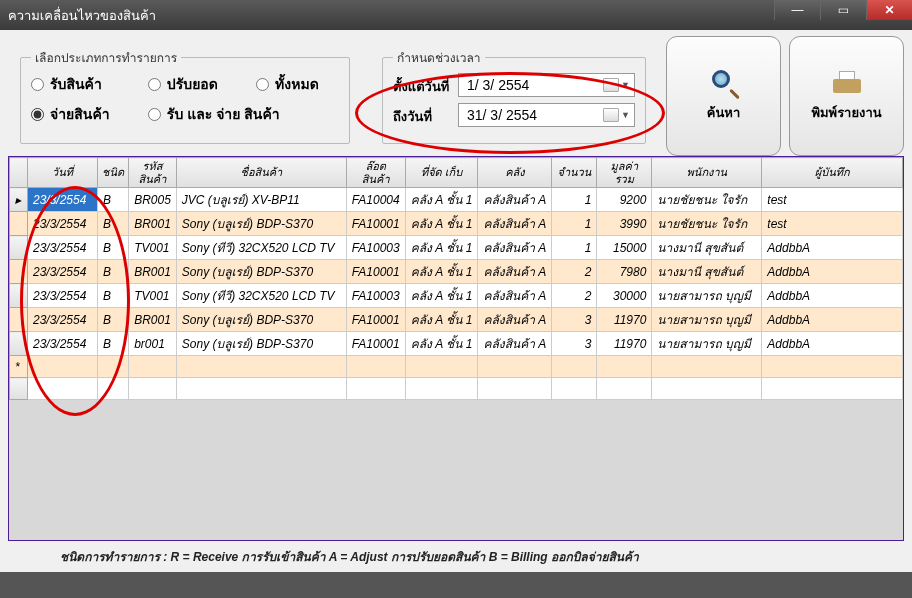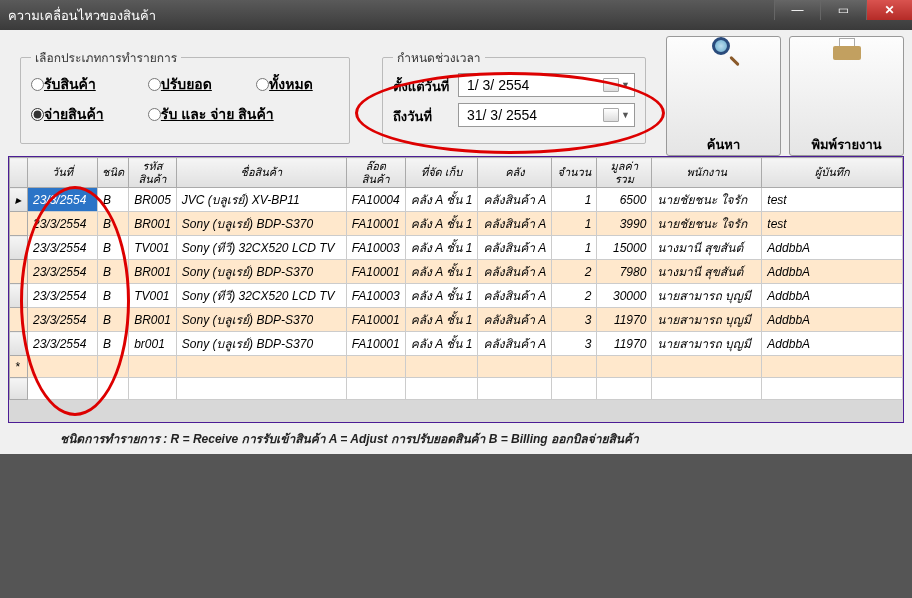--- a/index.html
+++ b/index.html
@@ -1,46 +1,46 @@
 <!DOCTYPE html>
 <html><head>
 <meta charset="utf-8">
 <style>
 * { box-sizing: border-box; font-family: Tahoma, sans-serif; }
 body { margin: 0; background: #555; width: 912px; height: 598px; overflow: hidden; }
 
-.window { width: 912px; height: 454px; background: #fef9c3; display: flex; flex-direction: column; }
+.window { width: 912px; height: 572px; background: #fef9c3; display: flex; flex-direction: column; }
 
 .titlebar { height: 30px; background: linear-gradient(#5a5a5a,#3a3a3a); display: flex; align-items: center; color: #fff; font-size: 13px; padding-left: 8px; position: relative; }
 .titlebar .controls { position: absolute; right: 0; top: 0; display: flex; }
 .titlebar .ctrl { width: 46px; height: 20px; display: flex; align-items: center; justify-content: center; font-size: 12px; color: #fff; border-left: 1px solid #666; }
 .titlebar .ctrl.min { background: linear-gradient(#666,#444); }
 .titlebar .ctrl.max { background: linear-gradient(#666,#444); }
 .titlebar .ctrl.close { background: linear-gradient(#d9534f,#b52b27); font-weight: bold; }
 
 .content { flex: 1; background: #f0f0f0; padding: 6px 8px 4px 8px; display: flex; flex-direction: column; position: relative; }
 
 .top-row { display: flex; gap: 8px; align-items: stretch; }
 
 fieldset { border: 1px solid #bbb; border-radius: 2px; margin: 12px; padding: 6px 10px 10px 10px; background: #f0f0f0; position: relative; }
 legend { font-size: 12px; padding: 0 4px; color: #333; }
 
 .filter-box { flex: 0 0 330px; }
 .filter-grid { display: grid; grid-template-columns: auto auto auto; gap: 8px 18px; font-size: 14px; font-weight: bold; }
-.radio-item { display: flex; align-items: center; white-space: nowrap; text-decoration: underline; }
+.radio-item { display: flex; align-items: center; gap: 6px; white-space: nowrap; }
 .radio-item input { margin: 0; accent-color: #333; }
 
 .date-box { flex: 1; }
 .date-row { display: flex; align-items: flex-end; gap: 7px; margin-bottom: 6px; }
 .date-label { font-size: 13px; font-weight: bold; width: 58px; }
 .date-input { flex: 1; height: 24px; border: 1px solid #999; background: #fff; display: flex; align-items: center; padding: 0 4px 0 8px; font-size: 14px; justify-content: space-between; }
 .date-input .cal { width: 16px; height: 14px; background: linear-gradient(#fff,#ddd); border: 1px solid #aaa; border-radius: 1px; position: relative; }
 .date-input .dd { font-size: 9px; color: #555; margin-left: 2px; }
 
-.btn { width: 115px; border: 1px solid #999; border-radius: 3px; background: linear-gradient(#fdfdfd,#e5e5e5); display: flex; flex-direction: column; align-items: center; justify-content: space-between; gap: 4px; font-size: 13px; font-weight: bold; cursor: pointer; }
+.btn { width: 115px; border: 1px solid #999; border-radius: 11px; background: linear-gradient(#fdfdfd,#e5e5e5); display: flex; flex-direction: column; align-items: center; justify-content: center; gap: 4px; font-size: 13px; font-weight: bold; cursor: pointer; }
 .btn .icon { width: 32px; height: 28px; display: flex; align-items: center; justify-content: center; }
 
 .grid-area { flex: 1; border: 1px solid #4c1d95; background: #d8d8d8; position: relative; overflow: hidden; font-style: italic; }
 .grid { background: #fff; font-size: 12px; border-collapse: collapse; width: 100%; }
 .grid th { background: linear-gradient(#f5f5f5,#e0e0e0); border: 1px solid #aaa; padding: 2px 4px; font-weight: normal; font-size: 11px; line-height: 1.1; height: 30px; }
 .grid td { border: 1px solid #ccc; padding: 2px 5px; height: 22px; white-space: nowrap; overflow: hidden; }
 .grid .rowhead { width: 18px; background: linear-gradient(#f5f5f5,#e0e0e0); border: 1px solid #aaa; }
 .grid tr.alt td { background: #ffe8cc; }
 .grid tr.sel td.date-cell { background: #2b74c7; color: #fff; }
 .grid .num { text-align: right; }
@@ -172,21 +172,21 @@
             <tr class="sel">
               <td class="rowhead">▸</td>
               <td class="date-cell">23/3/2554</td>
               <td>B</td>
               <td>BR005</td>
               <td>JVC (บลูเรย์) XV-BP11</td>
               <td>FA10004</td>
               <td>คลัง A ชั้น 1</td>
               <td>คลังสินค้า A</td>
               <td class="num">1</td>
-              <td class="num">6500</td>
+              <td class="num">9200</td>
               <td>นายชัยชนะ ใจรัก</td>
               <td>test</td>
             </tr>
             <tr class="alt">
               <td class="rowhead"></td>
               <td class="date-cell">23/3/2554</td>
               <td>B</td>
               <td>BR001</td>
               <td>Sony (บลูเรย์) BDP-S370</td>
               <td>FA10001</td>

